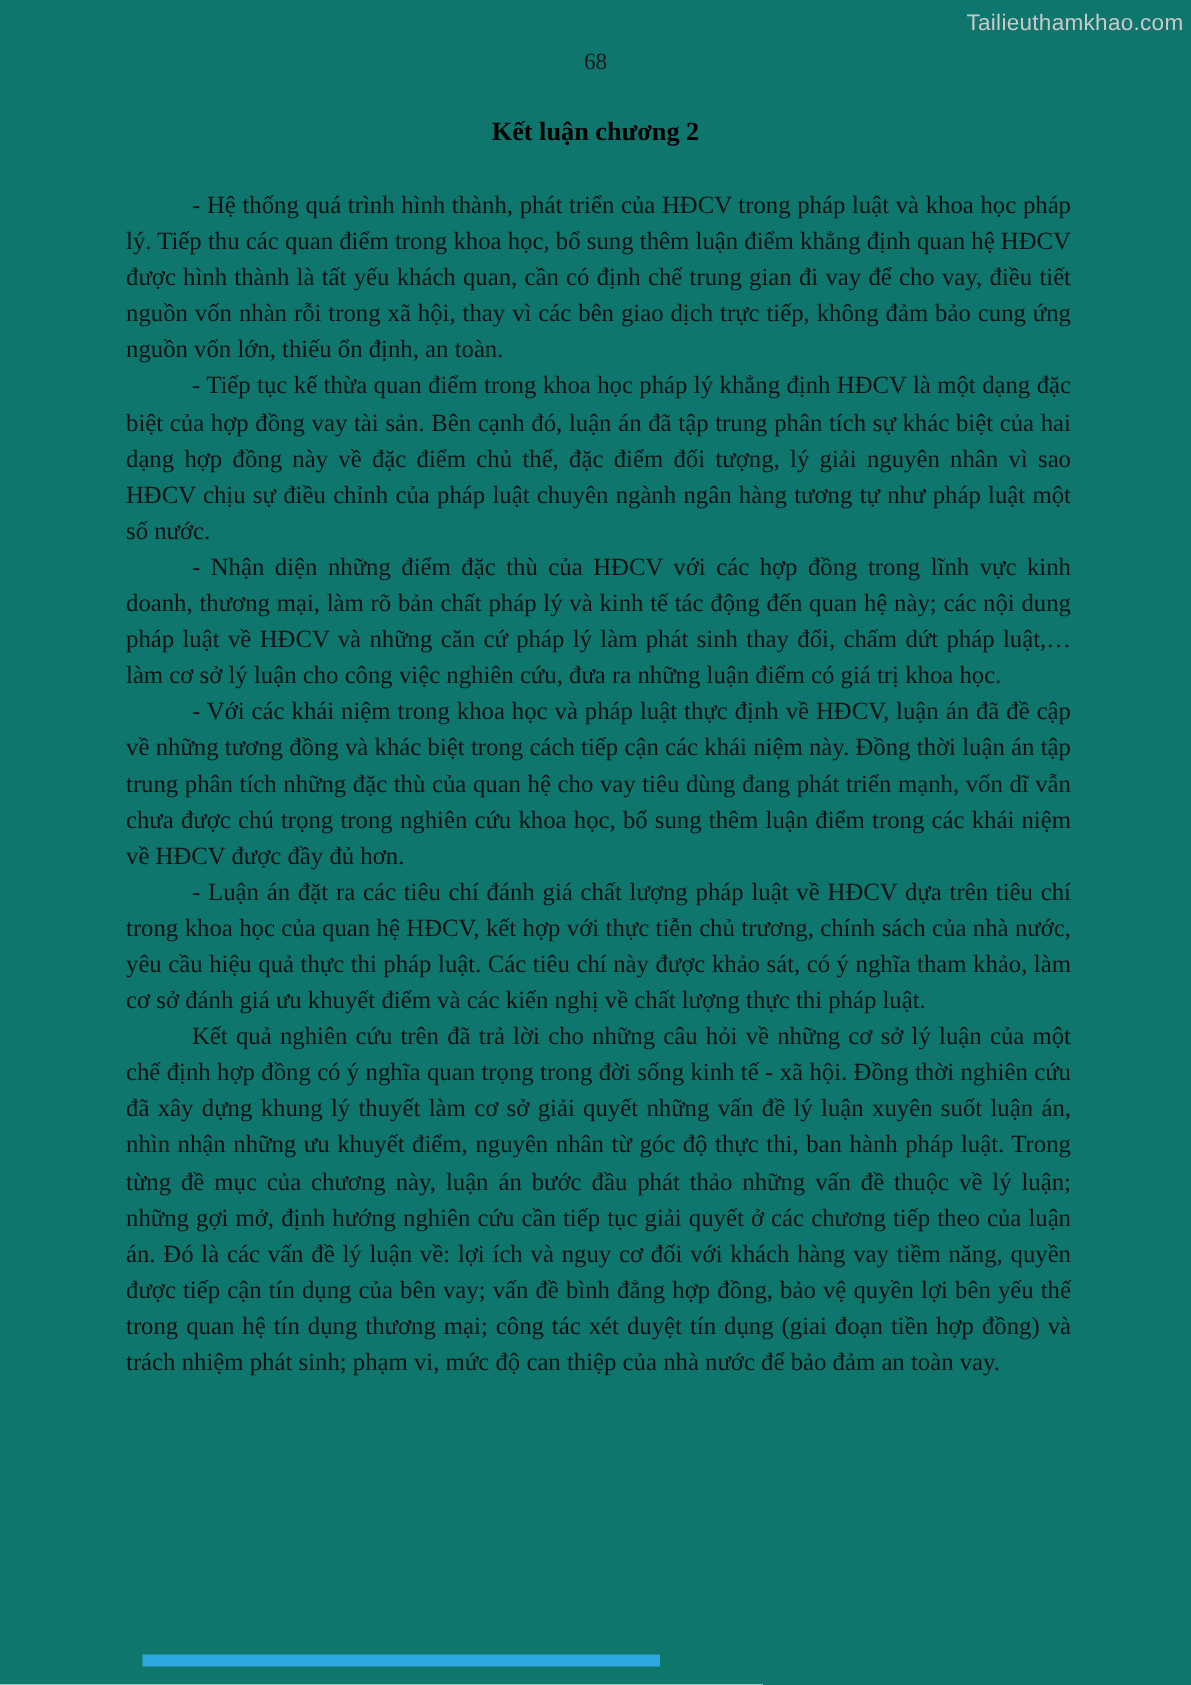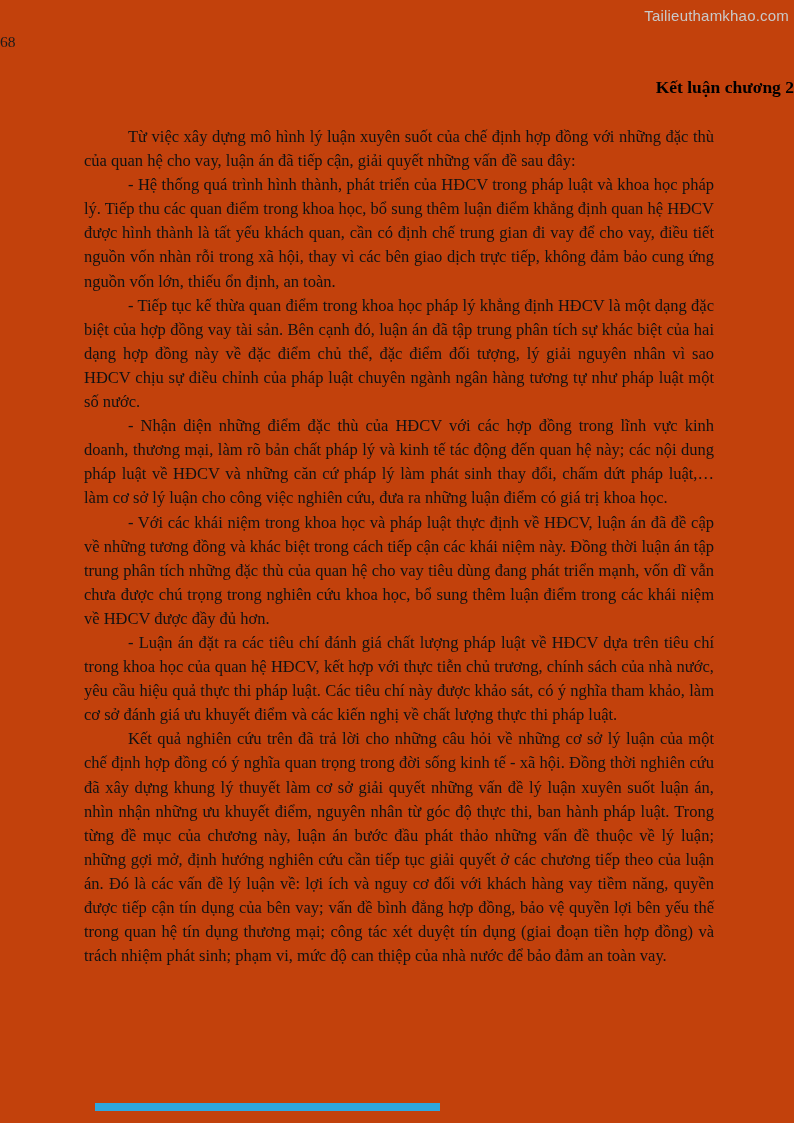--- a/index.html
+++ b/index.html
@@ -4,42 +4,43 @@
 <style>
   html, body {
     margin: 0;
     padding: 0;
     background: #ffffff;
   }
   .page {
     position: relative;
     width: 794px;
     height: 1123px;
-    background: #c2410c;
+    background: #0f766e;
     overflow: hidden;
     font-family: "Liberation Serif", "DejaVu Serif", serif;
     color: #121212;
   }
   .watermark {
     position: absolute;
     top: 7px;
     right: 5px;
     font-family: "Liberation Sans", "DejaVu Sans", sans-serif;
     font-size: 15px;
     color: #c9c9c9;
     letter-spacing: 0.2px;
   }
   .page-number {
     padding-top: 33px;
+    text-align: center;
     font-size: 15.5px;
     color: #1a1a1a;
   }
   .heading {
     margin: 26px 0 0 0;
-    text-align: right;
+    text-align: center;
     font-size: 17.5px;
     font-weight: bold;
     color: #000000;
   }
   .body-text {
     width: 630px;
     margin: 27px 0 0 84px;
     text-align: justify;
     font-size: 16.5px;
     line-height: 24.1px;
@@ -63,21 +64,20 @@
 
 <div class="page">
 
   <span class="watermark">Tailieuthamkhao.com</span>
 
   <div class="page-number">68</div>
 
   <h1 class="heading">Kết luận chương 2</h1>
 
   <div class="body-text">
-    <p>Từ việc xây dựng mô hình lý luận xuyên suốt của chế định hợp đồng với những đặc thù của quan hệ cho vay, luận án đã tiếp cận, giải quyết những vấn đề sau đây:</p>
     <p>- Hệ thống quá trình hình thành, phát triển của HĐCV trong pháp luật và khoa học pháp lý. Tiếp thu các quan điểm trong khoa học, bổ sung thêm luận điểm khẳng định quan hệ HĐCV được hình thành là tất yếu khách quan, cần có định chế trung gian đi vay để cho vay, điều tiết nguồn vốn nhàn rỗi trong xã hội, thay vì các bên giao dịch trực tiếp, không đảm bảo cung ứng nguồn vốn lớn, thiếu ổn định, an toàn.</p>
     <p>- Tiếp tục kế thừa quan điểm trong khoa học pháp lý khẳng định HĐCV là một dạng đặc biệt của hợp đồng vay tài sản. Bên cạnh đó, luận án đã tập trung phân tích sự khác biệt của hai dạng hợp đồng này về đặc điểm chủ thể, đặc điểm đối tượng, lý giải nguyên nhân vì sao HĐCV chịu sự điều chỉnh của pháp luật chuyên ngành ngân hàng tương tự như pháp luật một số nước.</p>
     <p>- Nhận diện những điểm đặc thù của HĐCV với các hợp đồng trong lĩnh vực kinh doanh, thương mại, làm rõ bản chất pháp lý và kinh tế tác động đến quan hệ này; các nội dung pháp luật về HĐCV và những căn cứ pháp lý làm phát sinh thay đổi, chấm dứt pháp luật,… làm cơ sở lý luận cho công việc nghiên cứu, đưa ra những luận điểm có giá trị khoa học.</p>
     <p>- Với các khái niệm trong khoa học và pháp luật thực định về HĐCV, luận án đã đề cập về những tương đồng và khác biệt trong cách tiếp cận các khái niệm này. Đồng thời luận án tập trung phân tích những đặc thù của quan hệ cho vay tiêu dùng đang phát triển mạnh, vốn dĩ vẫn chưa được chú trọng trong nghiên cứu khoa học, bổ sung thêm luận điểm trong các khái niệm về HĐCV được đầy đủ hơn.</p>
     <p>- Luận án đặt ra các tiêu chí đánh giá chất lượng pháp luật về HĐCV dựa trên tiêu chí trong khoa học của quan hệ HĐCV, kết hợp với thực tiễn chủ trương, chính sách của nhà nước, yêu cầu hiệu quả thực thi pháp luật. Các tiêu chí này được khảo sát, có ý nghĩa tham khảo, làm cơ sở đánh giá ưu khuyết điểm và các kiến nghị về chất lượng thực thi pháp luật.</p>
     <p>Kết quả nghiên cứu trên đã trả lời cho những câu hỏi về những cơ sở lý luận của một chế định hợp đồng có ý nghĩa quan trọng trong đời sống kinh tế - xã hội. Đồng thời nghiên cứu đã xây dựng khung lý thuyết làm cơ sở giải quyết những vấn đề lý luận xuyên suốt luận án, nhìn nhận những ưu khuyết điểm, nguyên nhân từ góc độ thực thi, ban hành pháp luật. Trong từng đề mục của chương này, luận án bước đầu phát thảo những vấn đề thuộc về lý luận; những gợi mở, định hướng nghiên cứu cần tiếp tục giải quyết ở các chương tiếp theo của luận án. Đó là các vấn đề lý luận về: lợi ích và nguy cơ đối với khách hàng vay tiềm năng, quyền được tiếp cận tín dụng của bên vay; vấn đề bình đẳng hợp đồng, bảo vệ quyền lợi bên yếu thế trong quan hệ tín dụng thương mại; công tác xét duyệt tín dụng (giai đoạn tiền hợp đồng) và trách nhiệm phát sinh; phạm vi, mức độ can thiệp của nhà nước để bảo đảm an toàn vay.</p>
   </div>
 
   <div class="accent-bar"></div>
 

